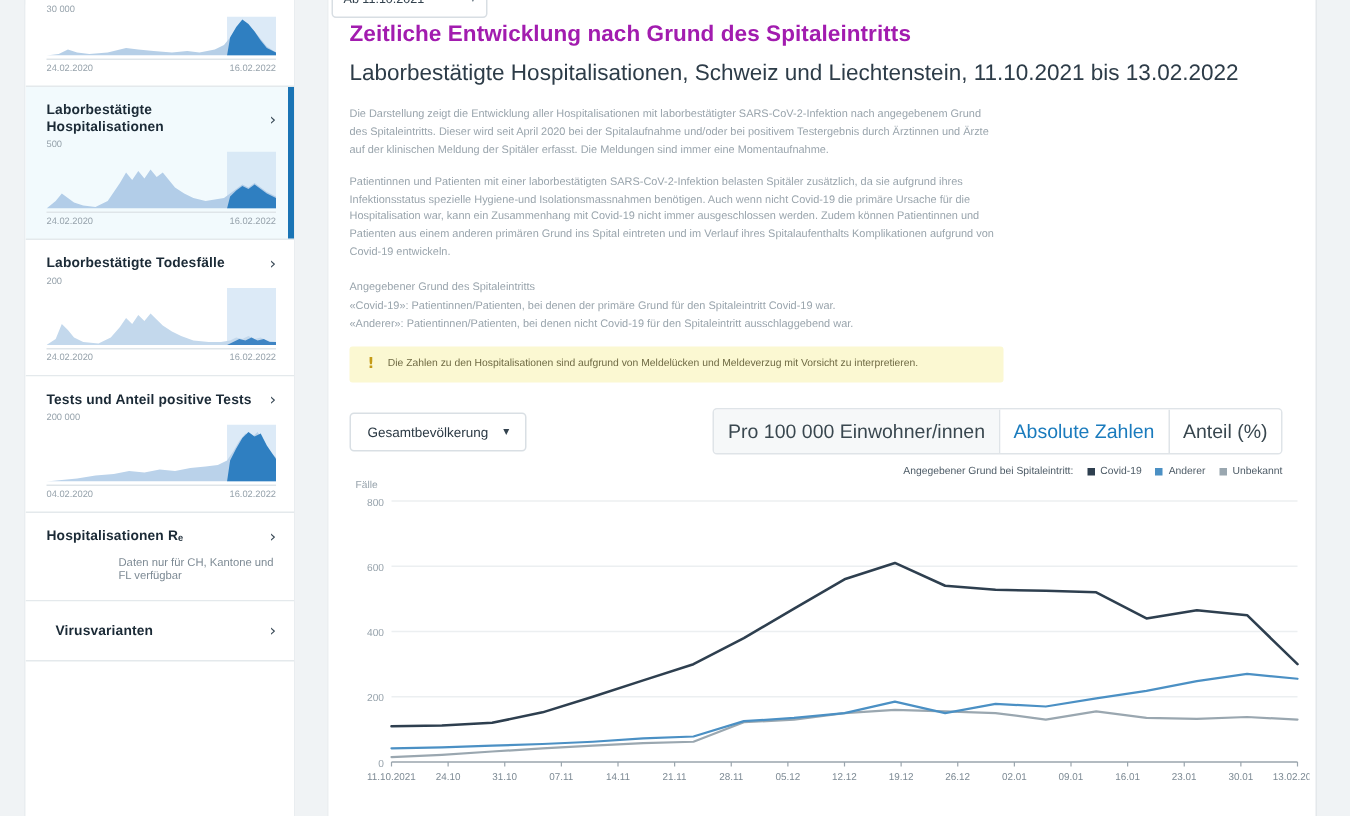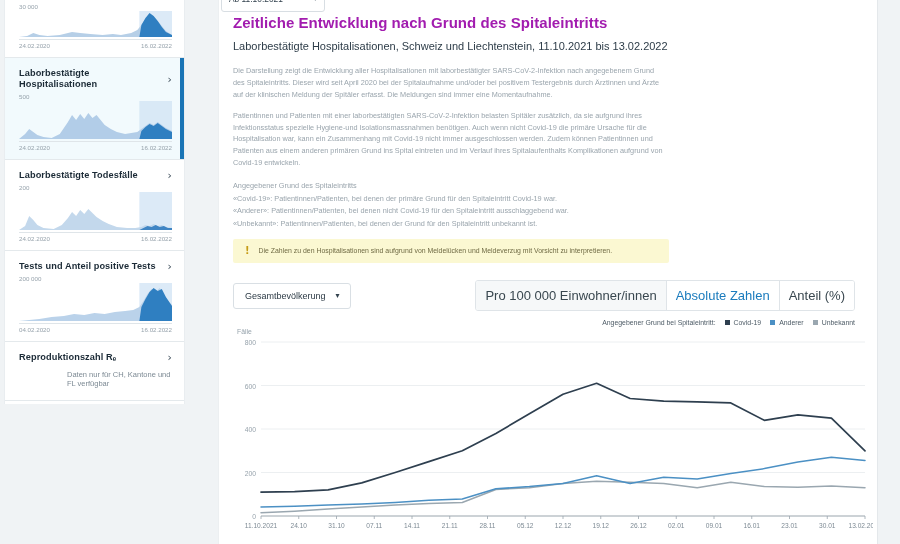--- a/index.html
+++ b/index.html
@@ -8,21 +8,21 @@
     width: 900px; height: 544px;
     overflow: hidden;
     background: #f0f3f5;
     font-family: "Liberation Sans", sans-serif;
     -webkit-font-smoothing: antialiased;
   }
   .page { position: relative; width: 900px; height: 544px; background: #f0f3f5; }
 
   
   .sidebar {
-    position: absolute; left: 4px; top: 0; width: 181px; height: 404px;
+    position: absolute; left: 16px; top: 0; width: 181px; height: 544px;
     background: #ffffff; overflow: hidden;
     border-left: 1px solid #e9edf0;
     border-right: 1px solid #e9edf0;
   }
   .side-card {
     position: relative;
     padding: 10px 12px 8px 14px;
     border-bottom: 1px solid #e4e9ec;
     background: #ffffff;
   }
@@ -70,21 +70,21 @@
   }
   .dropdown-top .dd-caret { font-size: 7px; color: #6d7b86; }
 
   .main-inner { padding: 14px 20px 0 14px; }
 
   .h1 {
     font-size: 15px; font-weight: bold; color: #a21caf;
     letter-spacing: .05px; margin: 0 0 9px 0; line-height: 1.15;
   }
   .h2 {
-    font-size: 11px; color: #2d3c48; margin: 0 0 13px 0; font-weight: normal;
+    font-size: 15px; color: #2d3c48; margin: 0 0 13px 0; font-weight: normal;
   }
   .para {
     font-size: 7.3px; color: #9aa5ad; line-height: 1.62; margin: 0 0 9px 0;
     max-width: 432px;
   }
   .para.tight { margin-bottom: 2px; }
   .defs { margin-top: 11px; }
   .defs .para { margin-bottom: 1px; }
 
   .warn {
@@ -238,21 +238,21 @@
         </div>
         <div class="mini-dates">
           <span>04.02.2020</span>
           <span>16.02.2022</span>
         </div>
       </div>
     </div>
 
     <div class="side-card plain">
       <div class="side-head">
-        <span class="side-title">Reproduktionszahl Rₑ</span>
+        <span class="side-title">Hospitalisationen Rₑ</span>
         <span class="chev">›</span>
       </div>
       <div class="side-sub">Daten nur für CH, Kantone und FL verfügbar</div>
     </div>
 
     <div class="side-card plain" style="padding-top:14px;padding-bottom:14px;padding-left:20px;">
       <div class="side-head">
         <span class="side-title">Virusvarianten</span>
         <span class="chev">›</span>
       </div>
@@ -272,21 +272,20 @@
       <h1 class="h1">Zeitliche Entwicklung nach Grund des Spitaleintritts</h1>
       <div class="h2">Laborbestätigte Hospitalisationen, Schweiz und Liechtenstein, 11.10.2021 bis 13.02.2022</div>
 
       <p class="para">Die Darstellung zeigt die Entwicklung aller Hospitalisationen mit laborbestätigter SARS-CoV-2-Infektion nach angegebenem Grund des Spitaleintritts. Dieser wird seit April 2020 bei der Spitalaufnahme und/oder bei positivem Testergebnis durch Ärztinnen und Ärzte auf der klinischen Meldung der Spitäler erfasst. Die Meldungen sind immer eine Momentaufnahme.</p>
       <p class="para">Patientinnen und Patienten mit einer laborbestätigten SARS-CoV-2-Infektion belasten Spitäler zusätzlich, da sie aufgrund ihres Infektionsstatus spezielle Hygiene-und Isolationsmassnahmen benötigen. Auch wenn nicht Covid-19 die primäre Ursache für die Hospitalisation war, kann ein Zusammenhang mit Covid-19 nicht immer ausgeschlossen werden. Zudem können Patientinnen und Patienten aus einem anderen primären Grund ins Spital eintreten und im Verlauf ihres Spitalaufenthalts Komplikationen aufgrund von Covid-19 entwickeln.</p>
 
       <div class="defs">
         <p class="para tight">Angegebener Grund des Spitaleintritts</p>
         <p class="para tight">«Covid-19»: Patientinnen/Patienten, bei denen der primäre Grund für den Spitaleintritt Covid-19 war.</p>
         <p class="para tight">«Anderer»: Patientinnen/Patienten, bei denen nicht Covid-19 für den Spitaleintritt ausschlaggebend war.</p>
-        <p class="para tight">«Unbekannt»: Patientinnen/Patienten, bei denen der Grund für den Spitaleintritt unbekannt ist.</p>
       </div>
 
       <div class="warn">
         <span class="warn-ico">!</span>
         <span class="warn-txt">Die Zahlen zu den Hospitalisationen sind aufgrund von Meldelücken und Meldeverzug mit Vorsicht zu interpretieren.</span>
       </div>
 
       <div class="ctrl-row">
         <div class="select-pop">
           <span>Gesamtbevölkerung</span>

